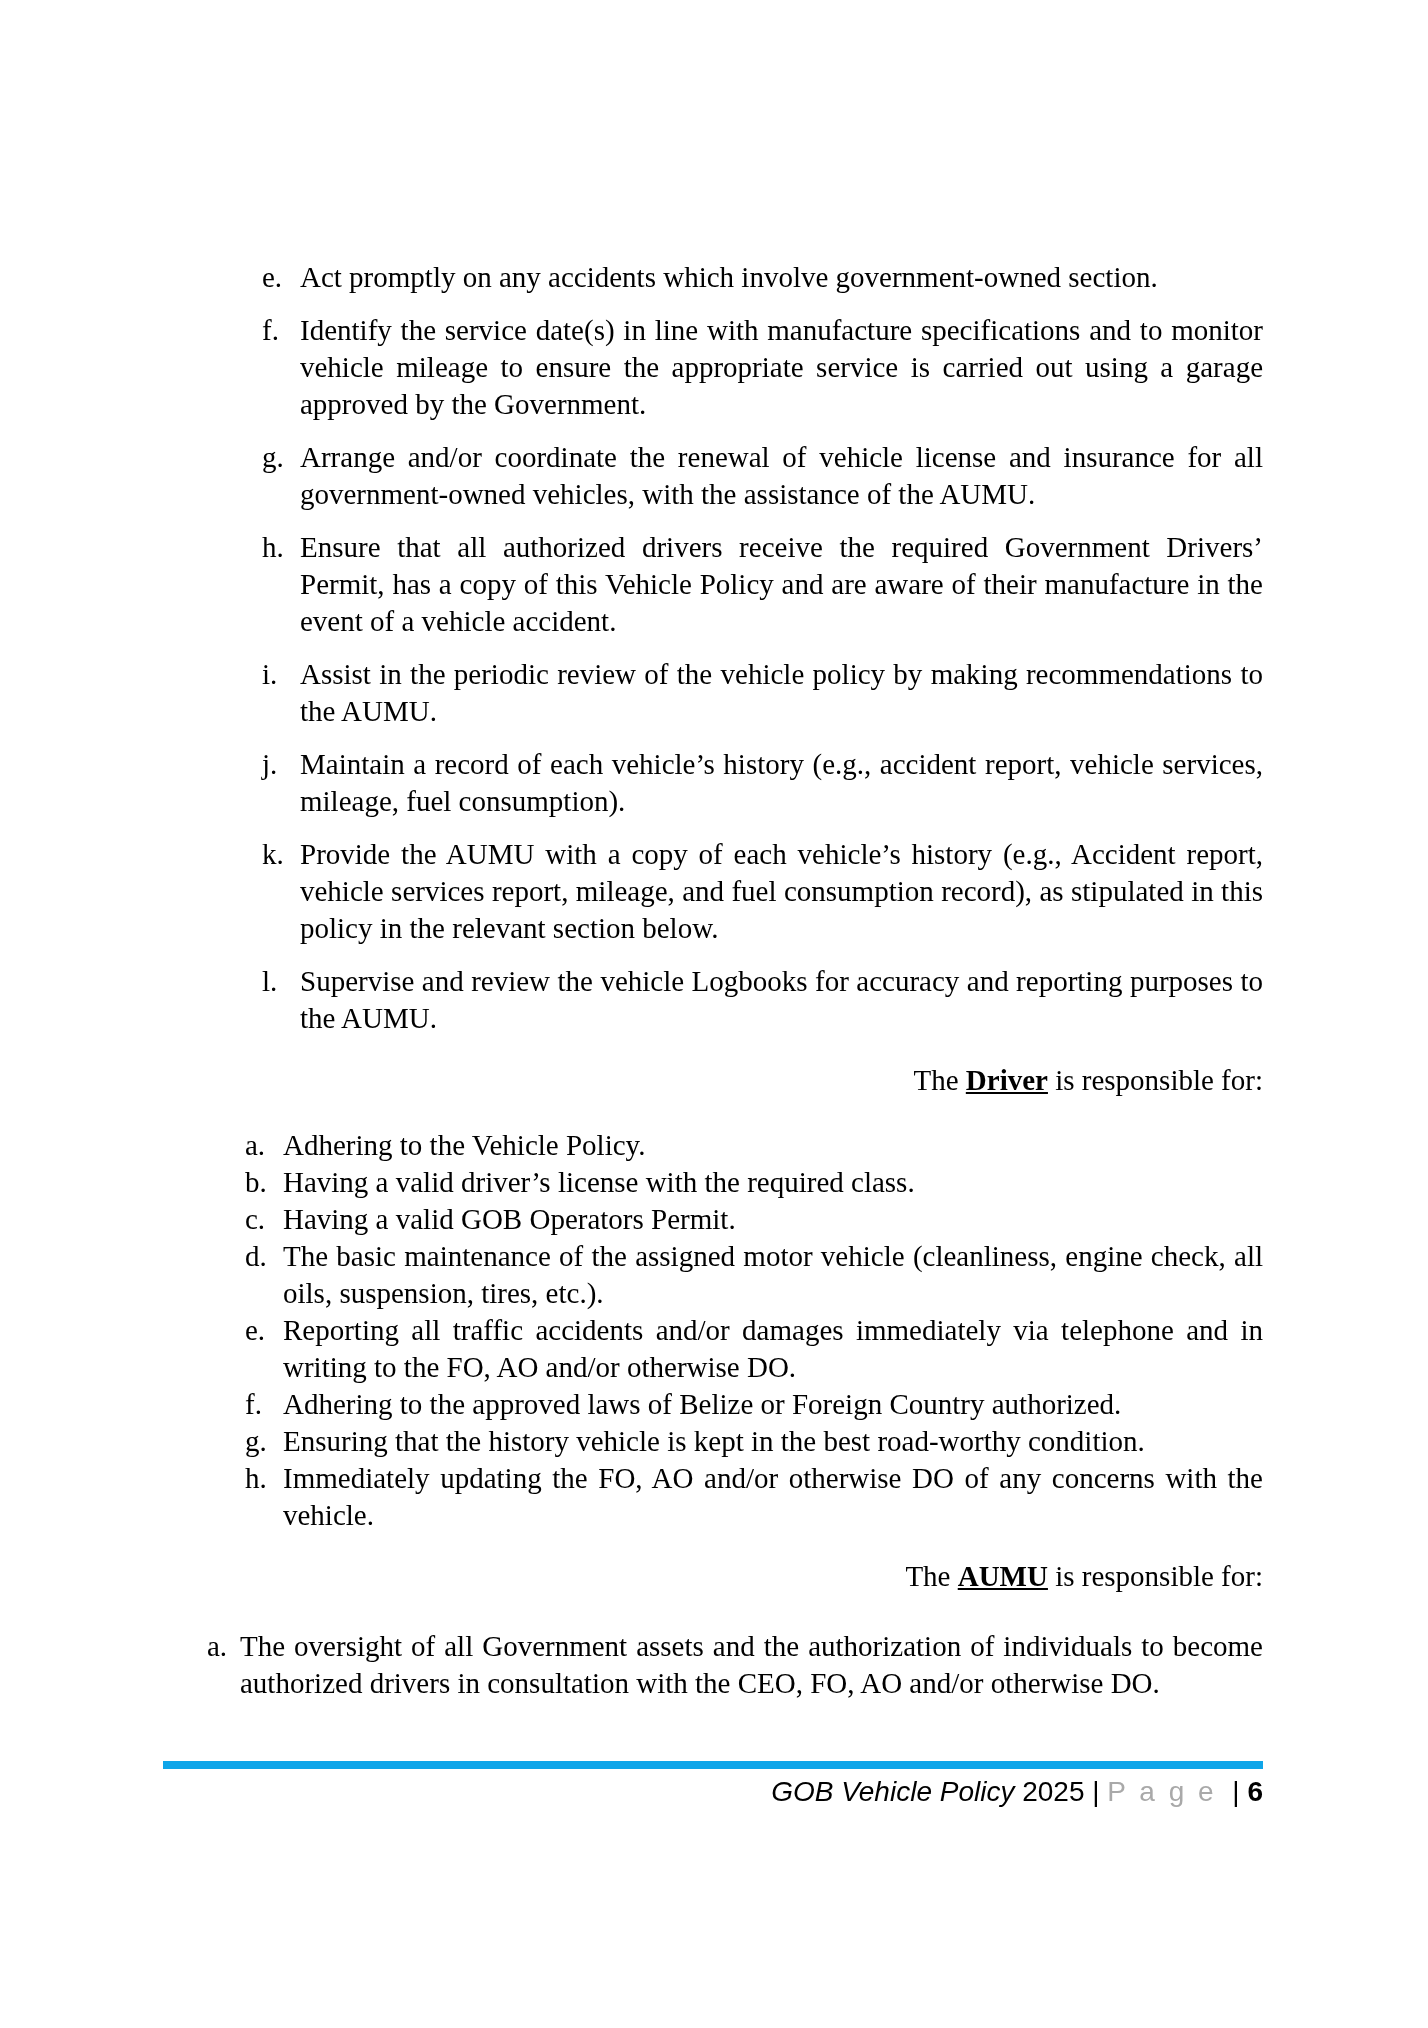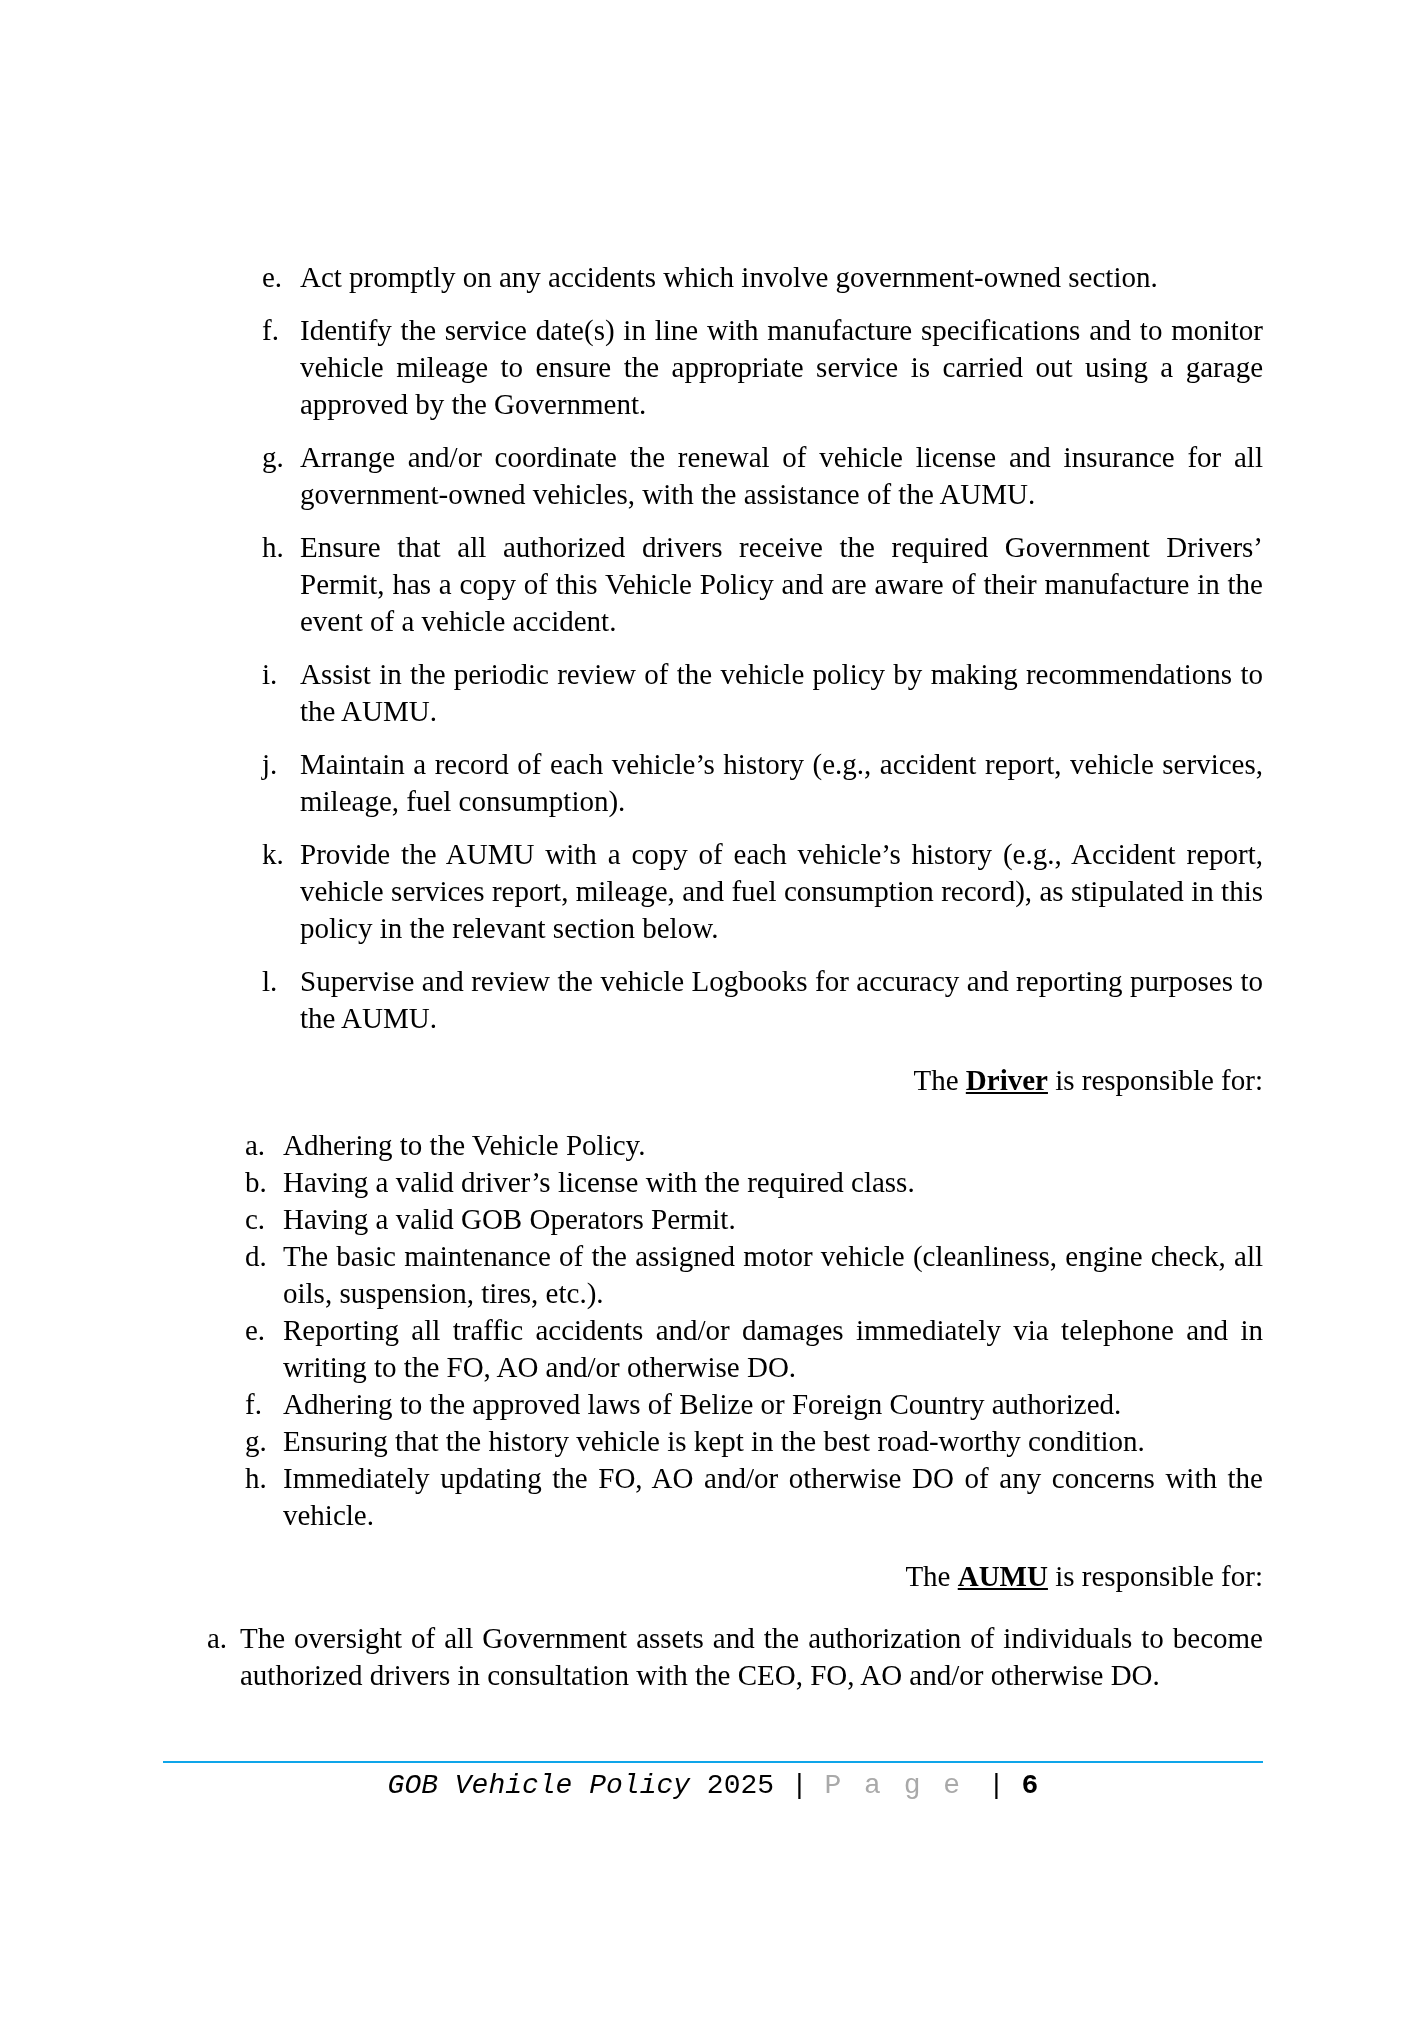--- a/index.html
+++ b/index.html
@@ -17,34 +17,34 @@
     left: 205px; top: 259px;
     width: 1058px;
   }
   .list-spaced { margin-left: 57px; }
   .list-spaced .item { margin: 0 0 16px 0; }
   .item { position: relative; padding-left: 38px; }
   .item .marker { position: absolute; left: 0; top: 0; }
   .item .text { display: block; text-align: justify; }
   .heading { margin-top: 25px; margin-bottom: 28px; text-align: right; }
   .h-driver { margin-left: 40px; }
-  .h-aumu { margin-top: 24px; margin-bottom: 25px; }
+  .h-aumu { margin-top: 24px; margin-bottom: 33px; }
   .heading .term { font-weight: bold; text-decoration: underline; }
   .list-driver { margin-left: 40px; }
   .list-driver .item { margin: 0; }
   .list-aumu { margin-left: 2px; }
   .list-aumu .item { padding-left: 33px; margin: 0; }
   .footer {
     position: absolute;
     left: 163px; top: 1761px;
     width: 1100px;
-    border-top: 2px solid #0ea5e9;
+    border-top: 8px solid #0ea5e9;
     padding-top: 7px;
-    text-align: center;
-    font-family: Liberation Mono, monospace;
+    text-align: right;
+    font-family: Liberation Sans, sans-serif;
     font-size: 28px;
     line-height: 32px;
     color: #000000;
   }
   .f-italic { font-style: italic; }
   .f-muted { color: #a9a9a9; letter-spacing: 3px; }
   .f-sep2 { margin-left: 8px; }
   .f-bold { font-weight: bold; }
 </style>
 </head>

